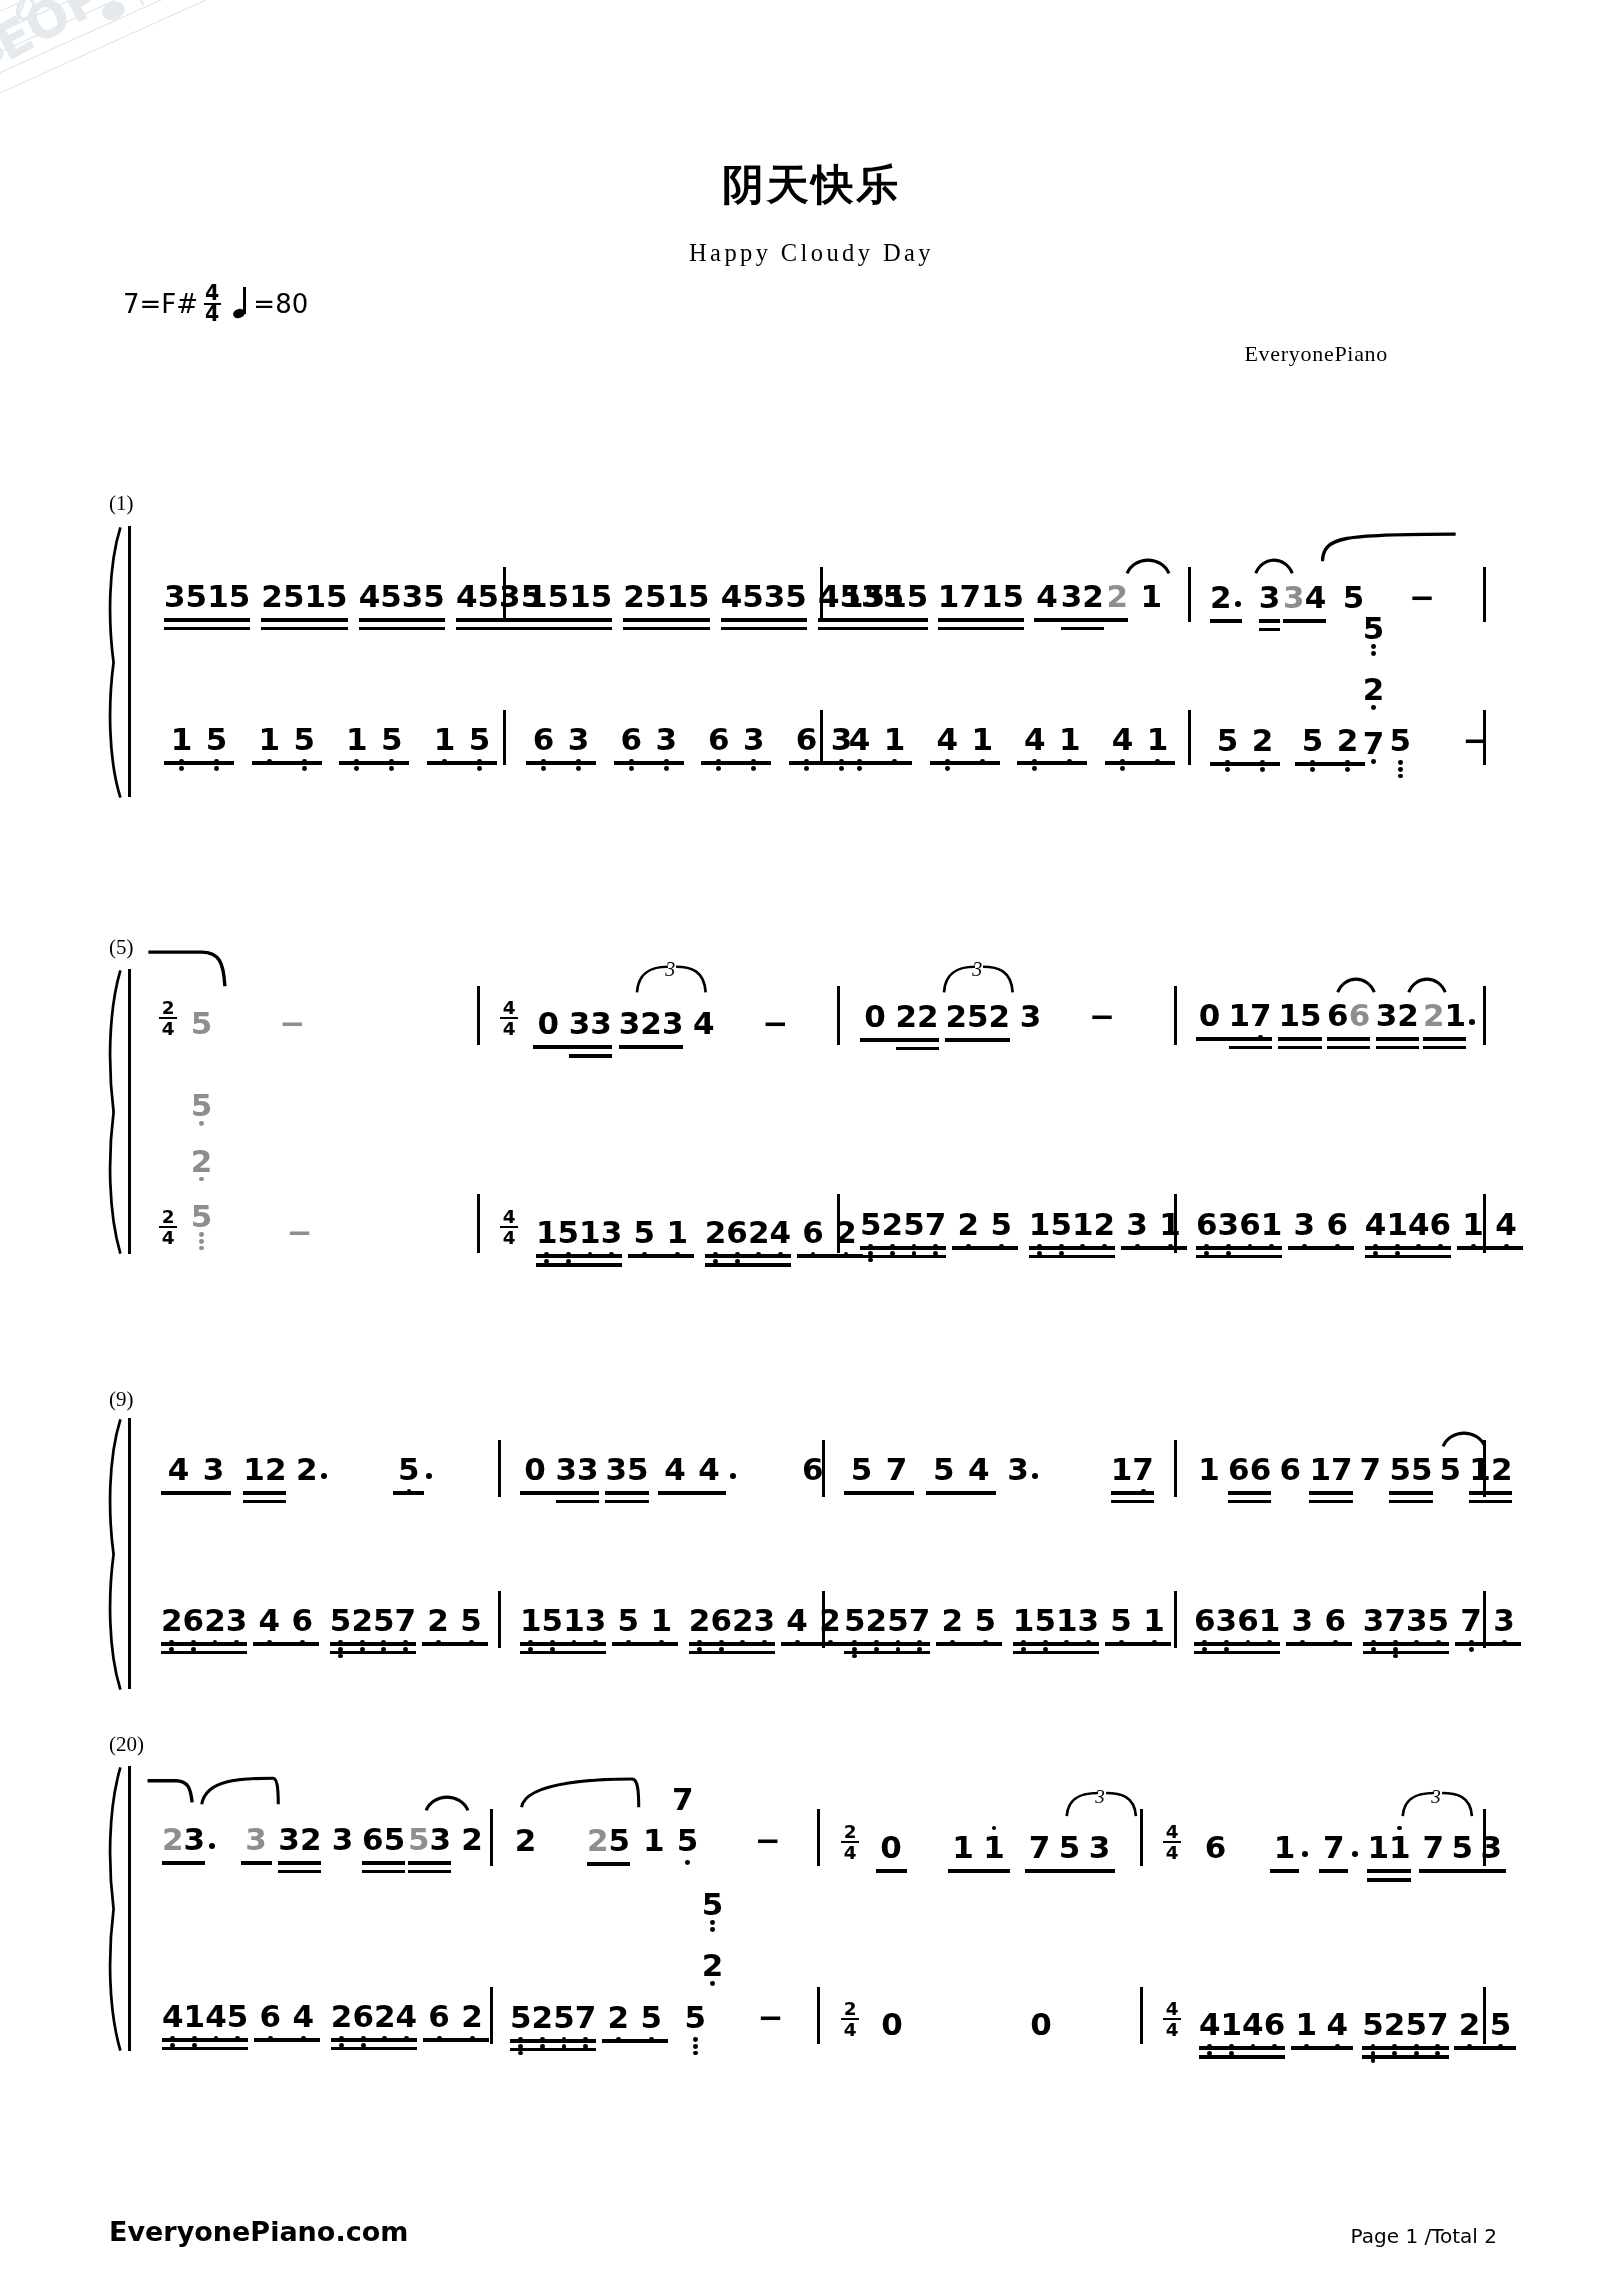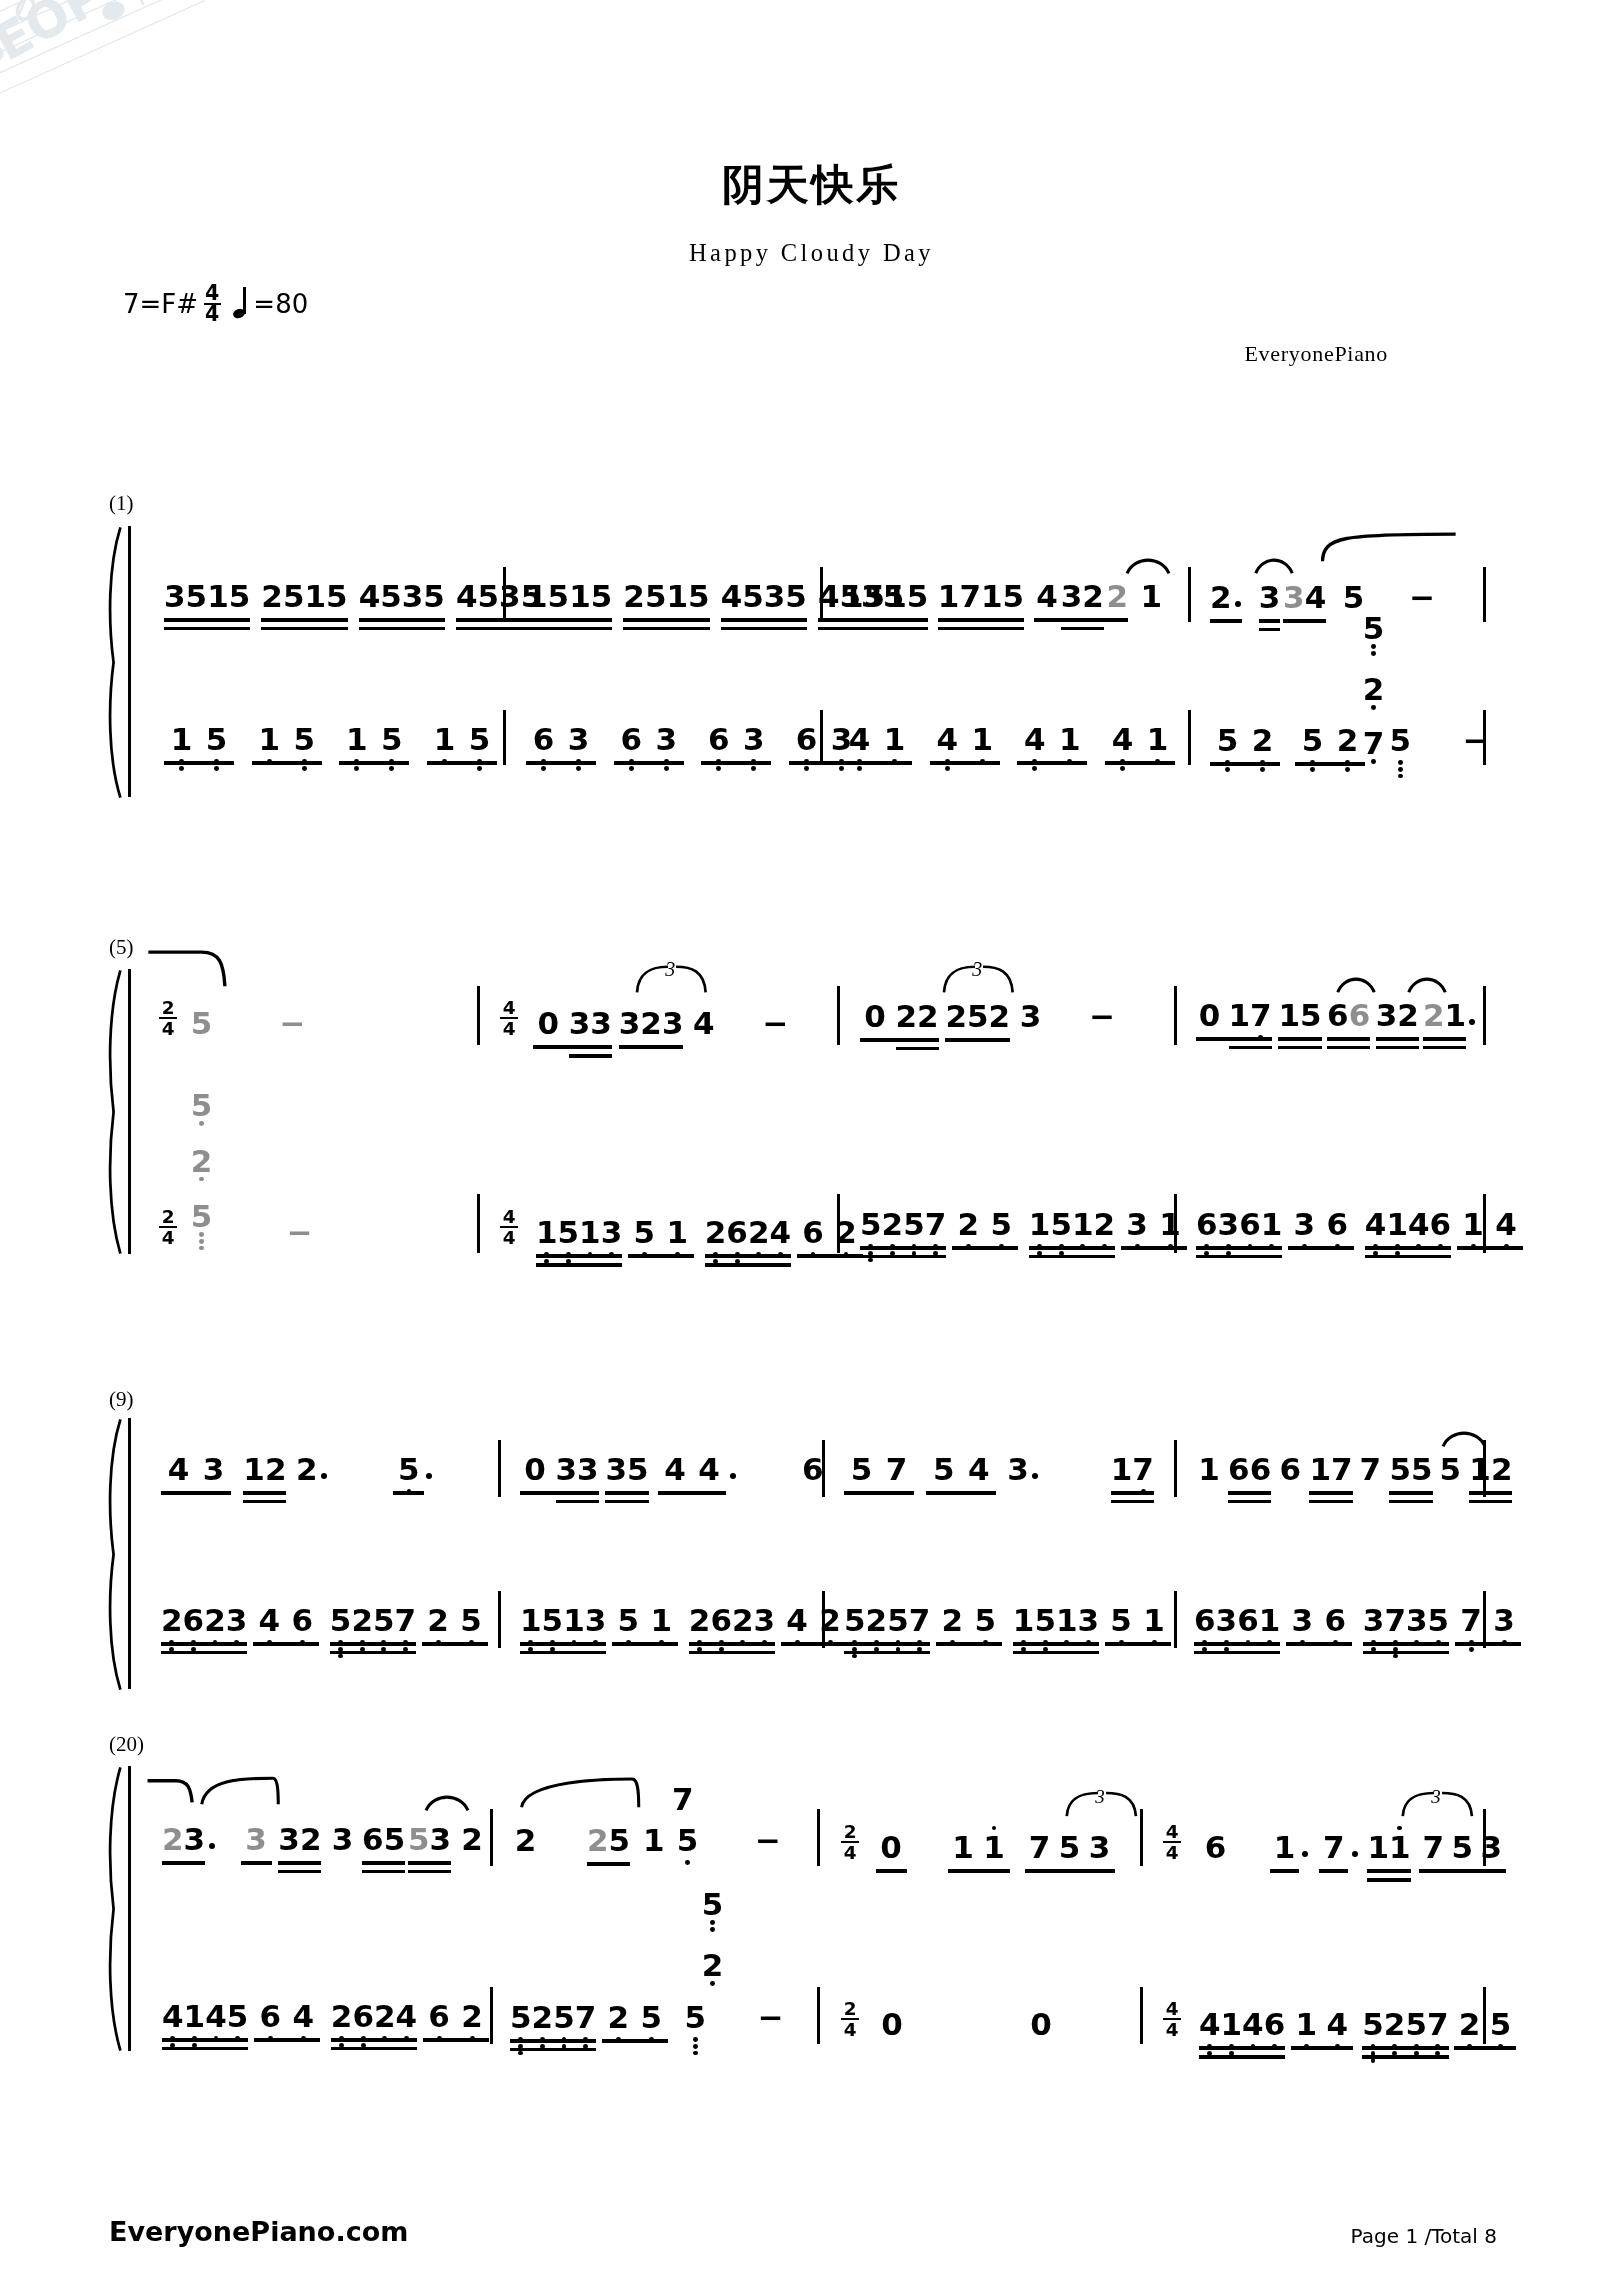--- a/index.html
+++ b/index.html
@@ -1256,14 +1256,14 @@
           </span></span>
         <span class="n" style="width:31px;">5<span class="dots below">
             <i class="dot"></i>
           </span></span>
       </span>
   </div>
   <div class="barline" style="left:1483px;top:269px;height:57px;"></div>
 </div>
 
 <div class="footer-left">EveryonePiano.com</div>
-<div class="footer-right">Page 1 /Total 8</div>
+<div class="footer-right">Page 1 /Total 2</div>
 
 
 </body></html>

